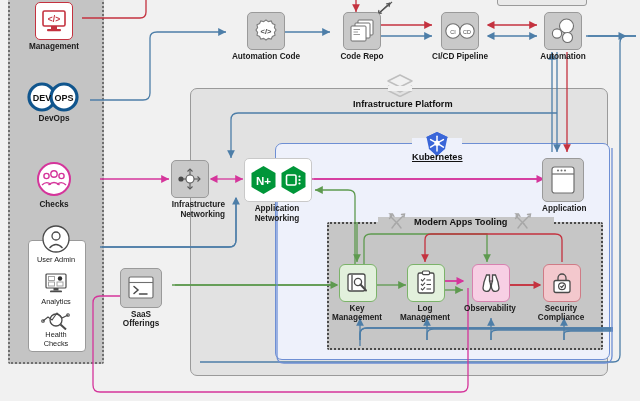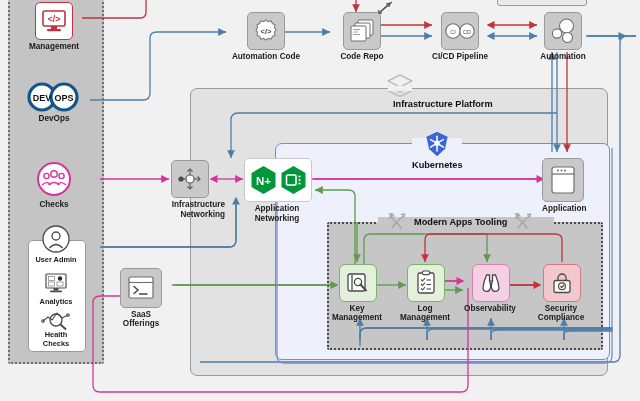--- a/index.html
+++ b/index.html
@@ -50,39 +50,39 @@
   .tooling-box{
     position:absolute;left:327px;top:222px;width:272px;height:124px;
     background:#c6c6c6;border:2px dotted #4a4a4a;border-radius:2px;
   }
   .cutbox{
     position:absolute;left:497px;top:-14px;width:88px;height:18px;
     background:#eaeaea;border:1px solid #9a9a9a;border-radius:3px;
   }
 
   .icon-svg{display:block;}
-  .mini{font-size:7.4px;font-weight:bold;color:#1b1b1b;line-height:9px;margin-top:1px;}
+  .mini{font-size:7.4px;font-weight:normal;color:#1b1b1b;line-height:9px;margin-top:1px;}
   .mini-ic{margin:4px auto 0 auto;display:block;}
 </style>
 </head>
 <body>
 
 <div id="stage">
 
   <div id="nodes">
 
     <div class="cutbox"></div>
 
     <div class="sidebar"></div>
 
     <div class="infra-platform"></div>
     <div class="k8s-box"></div>
     <div class="tooling-box"></div>
 
-    <div class="grp-label" style="left:353px;top:99px;margin-left:40px;">Infrastructure Platform</div>
+    <div class="grp-label" style="left:353px;top:99px;">Infrastructure Platform</div>
 
     <svg class="icon-svg" style="position:absolute;left:385px;top:73px;" width="30" height="24" viewBox="0 0 30 24">
       <g fill="none" stroke="#bfbfbf" stroke-width="1.5" stroke-linejoin="round">
         <path d="M15 2 L27 8 L15 14 L3 8 Z"></path>
         <path d="M3 13 L15 19 L27 13"></path>
         <path d="M3 17.5 L15 23.5 L27 17.5"></path>
       </g>
     </svg>
 
     <div style="position:absolute;left:388px;top:86px;width:24px;height:5px;background:#f1f1f1;"></div>
@@ -109,21 +109,21 @@
         <g stroke="#ffffff" stroke-width="1.5" stroke-linecap="round">
           <line x1="13" y1="12.2" x2="13" y2="5.2"></line>
           <line x1="13" y1="12.2" x2="19.4" y2="8.6"></line>
           <line x1="13" y1="12.2" x2="19.4" y2="16.2"></line>
           <line x1="13" y1="12.2" x2="13" y2="20"></line>
           <line x1="13" y1="12.2" x2="6.6" y2="16.2"></line>
           <line x1="13" y1="12.2" x2="6.6" y2="8.6"></line>
         </g>
       </g>
     </svg>
-    <div class="grp-label" style="left:412px;top:160px;">Kubernetes</div>
+    <div class="grp-label" style="left:412px;top:152px;text-decoration:underline;">Kubernetes</div>
 
     <div style="position:absolute;left:378px;top:217px;width:176px;height:11px;background:#c6c6c6;"></div>
     <div class="grp-label" style="left:414px;top:217px;">Modern Apps Tooling</div>
     <svg class="icon-svg" style="position:absolute;left:387px;top:212px;" width="20" height="20" viewBox="0 0 20 20">
       <g fill="none" stroke="#a7a7a7" stroke-width="1.4" stroke-linecap="round">
         <path d="M3 4 L11 12 M2.5 6.5 L5 4 L3 2 L5.5 2 L7 4.5"></path>
         <path d="M16 4 L8 12 M17 5 L17.5 2 L14.5 2.5"></path>
         <path d="M11 12 L14 16 M8 12 L5 16"></path>
       </g>
     </svg>

